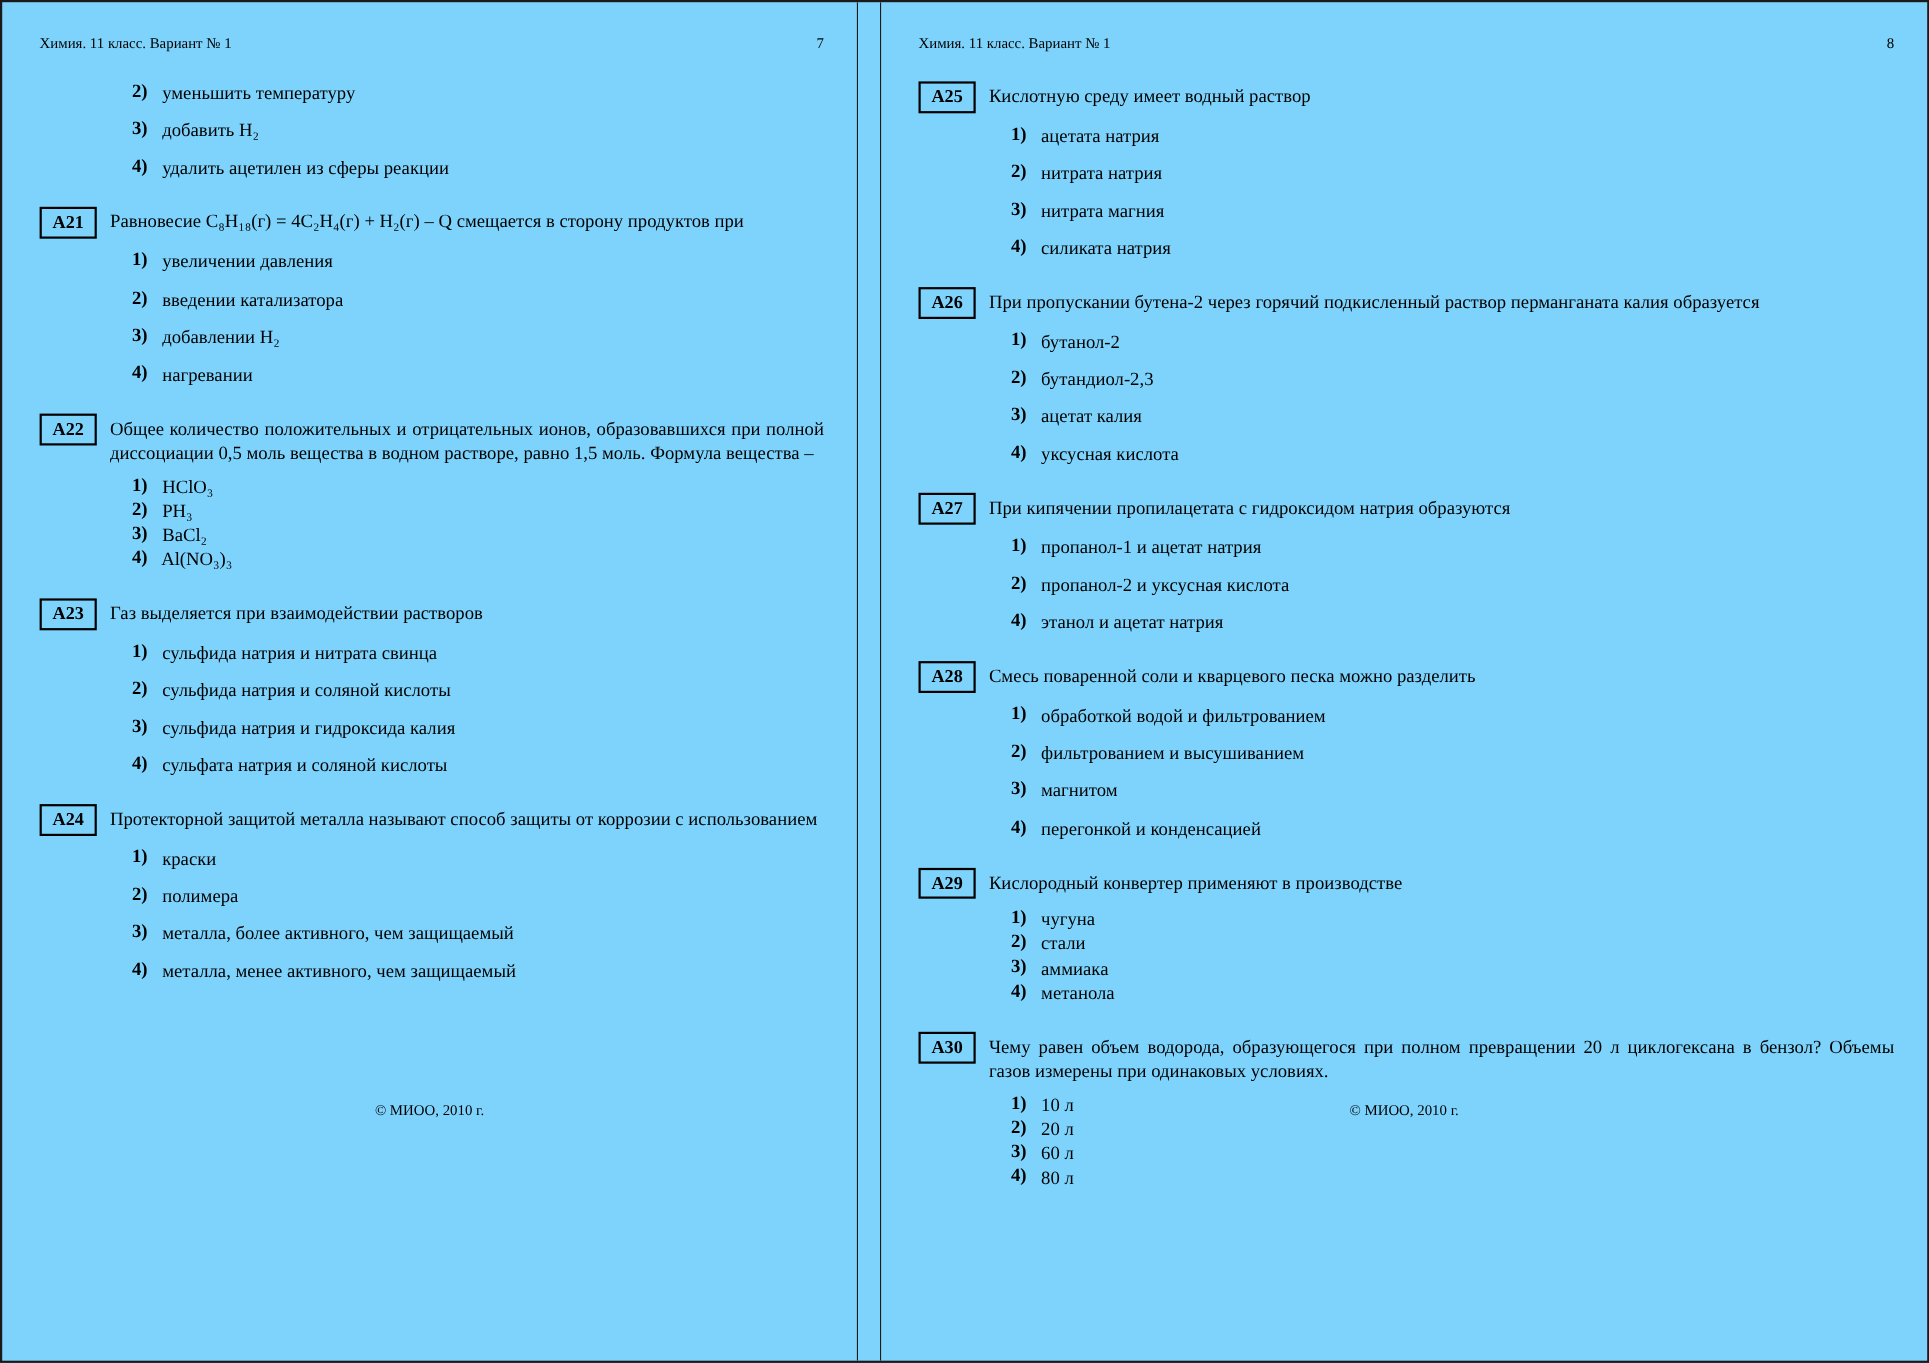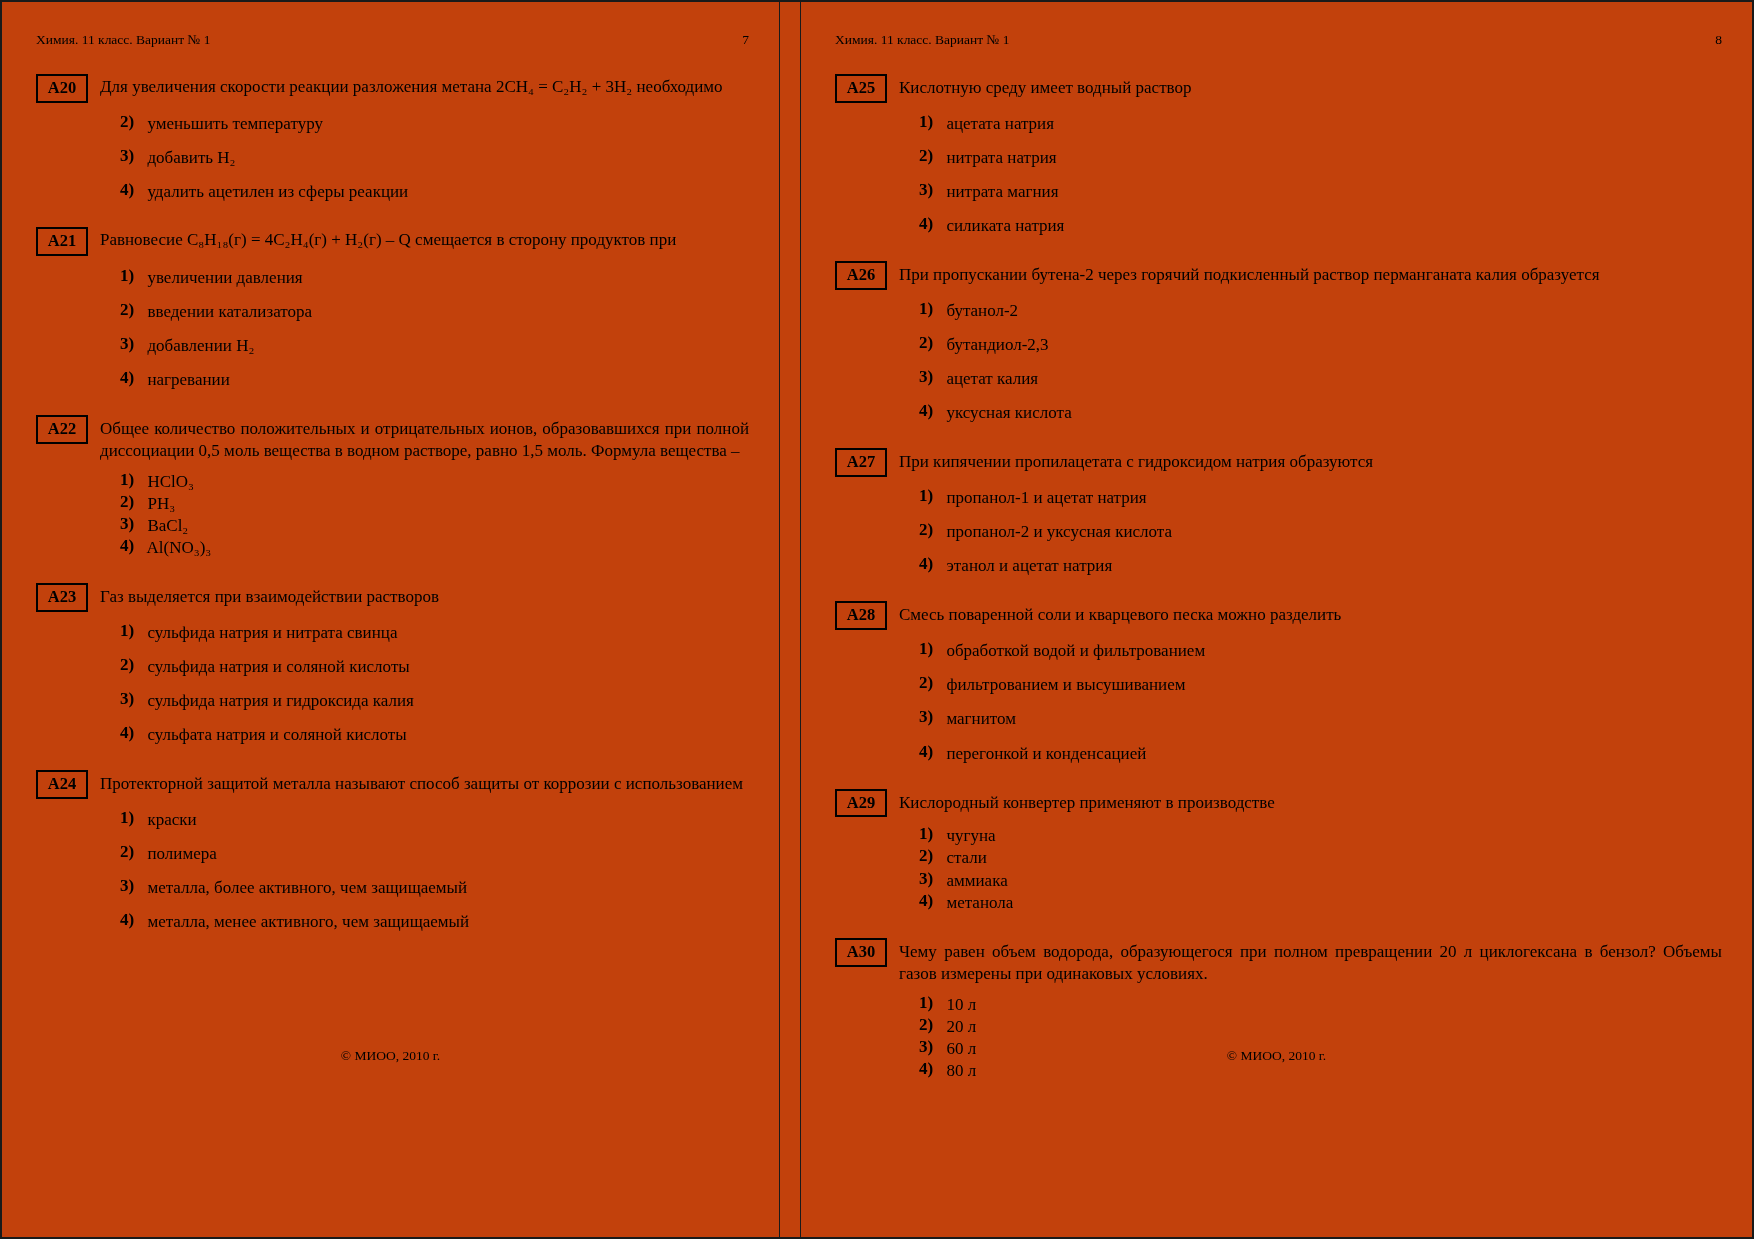--- a/index.html
+++ b/index.html
@@ -6,21 +6,21 @@
   html, body { background: #fff; }
   body {
     width: 1754px; height: 1239px;
     font-family: "Liberation Serif", "DejaVu Serif", serif;
     color: #000;
   }
   .spread {
     width: 1754px; height: 1239px;
     border: 2px solid #1a1a1a;
     display: flex;
-    background: #c2410c;
+    background: #7dd3fc;
     overflow: hidden;
   }
   .page {
     position: relative;
     height: 100%;
     padding: 30px 30px 0 34px;
     overflow: hidden;
   }
   .page-left  { width: 778px; border-right: 1.5px solid #1a1a1a; }
   .gutter     { width: 20px; }
@@ -68,41 +68,37 @@
   .opt-num {
     font-weight: 700;
     margin-right: 9px;
     position: relative;
     top: -2px;
   }
 
   .page-footer {
     position: absolute;
     left: 0; right: 0;
-    top: 1046px;
+    top: 1000px;
     text-align: center;
     font-size: 13.5px;
   }
 </style>
 </head>
 <body>
 
 <div class="spread">
 
   <section class="page page-left">
     <div class="page-header">
       <span>Химия. 11 класс. Вариант № 1</span>
       <span>7</span>
     </div>
     <div class="questions">
         <div class="question">
-    <div class="q-row">
-      <span class="q-num">А20</span>
-      <div class="q-text tall">Для увеличения скорости реакции разложения метана 2CH₄ = C₂H₂ + 3H₂ необходимо</div>
-    </div>
     <div class="options options-list">
             <div class="option">
     <span class="opt-num">2)</span>
     <span class="opt-text">уменьшить температуру</span>
   </div>
             <div class="option">
     <span class="opt-num">3)</span>
     <span class="opt-text">добавить H₂</span>
   </div>
             <div class="option">

